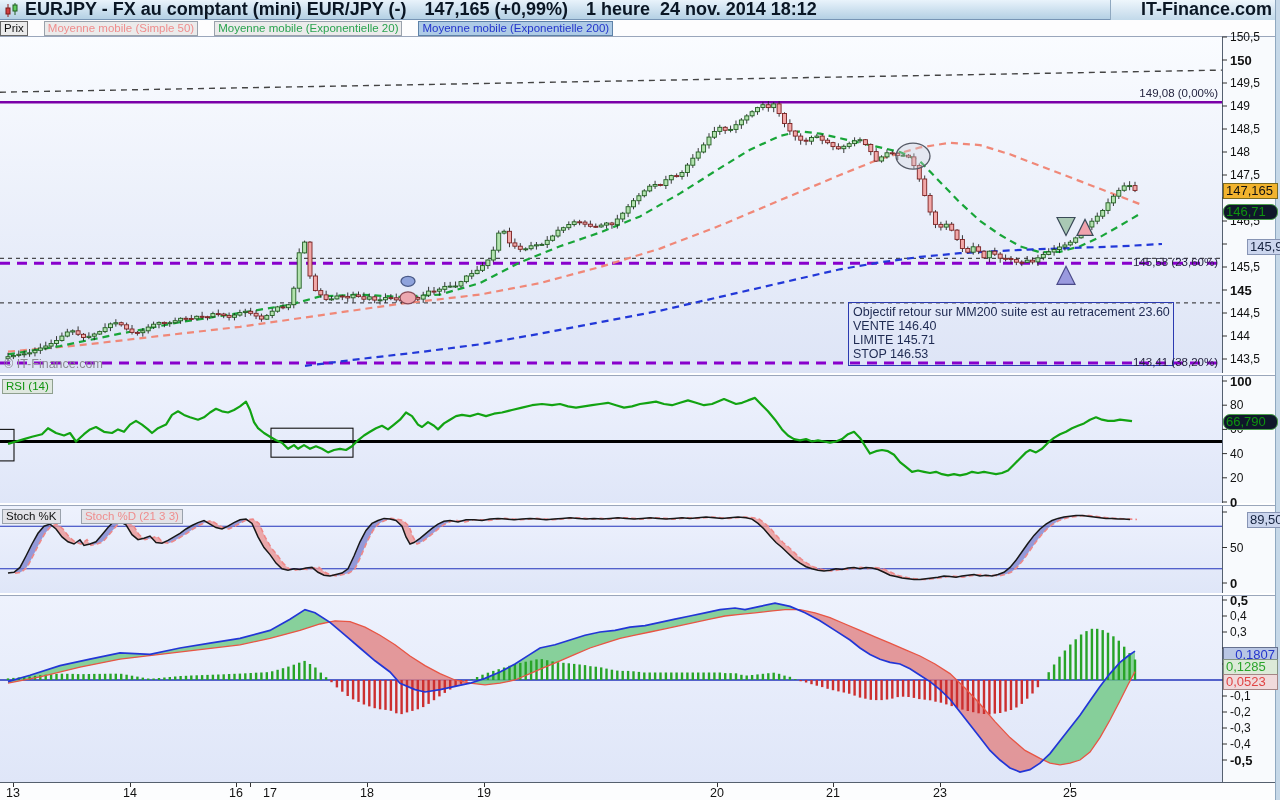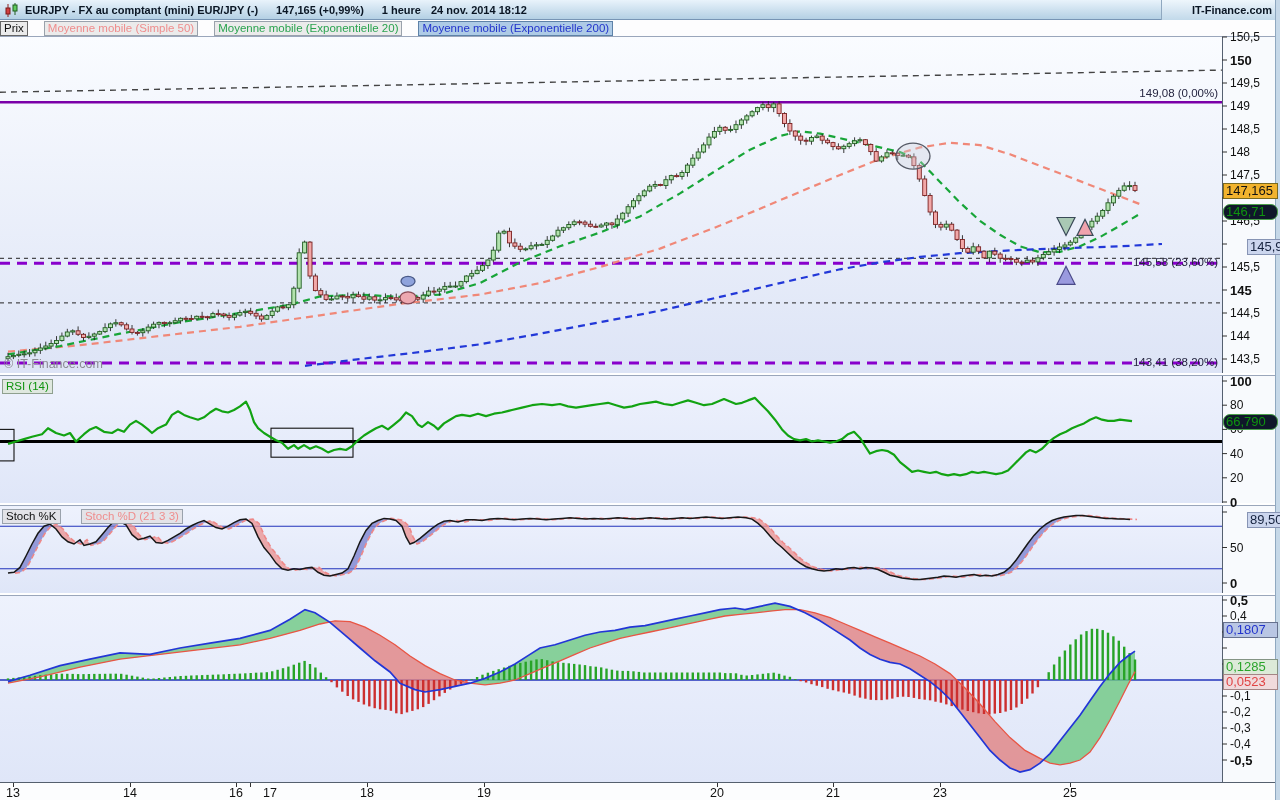--- a/index.html
+++ b/index.html
@@ -3,21 +3,21 @@
 <meta charset="utf-8">
 <style>
   html,body{margin:0;padding:0;background:#fff;}
   #chart-root{position:relative;width:1280px;height:800px;overflow:hidden;background:#fff;
     font-family:"Liberation Sans", sans-serif;-webkit-font-smoothing:antialiased;}
   svg{display:block}
   
   .titlebar{position:absolute;left:0;top:0;width:1280px;height:20px;
     background:linear-gradient(#e9f3fb,#b4d0e4);border-bottom:1px solid #7795b5;
     display:flex;align-items:center;box-sizing:border-box;}
-  .titlebar .txt{font-size:11px;font-weight:bold;color:#0a1624;white-space:nowrap;}
+  .titlebar .txt{font-size:18px;font-weight:bold;color:#0a1624;white-space:nowrap;}
   .title-icon{margin:0 6px 0 4px;}
   .tgap{display:inline-block;width:18px;}
   .brand{margin-left:auto;height:20px;display:flex;align-items:center;padding:0 8px 0 30px;
     background:linear-gradient(#eef6fc,#c2d9ea);border-left:1px solid #8fa8c0;}
   
   .legendrow{position:absolute;left:0;top:20px;width:1280px;height:16px;background:#fdfdfe;
     display:flex;align-items:center;}
   .chip{display:inline-block;border:1px solid #9aa2ac;background:#ebebeb;padding:0 3px;
     font-size:11.5px;line-height:13px;margin-right:16px;white-space:nowrap;}
   .chip-prix{color:#111;border-color:#666;}
@@ -1577,20 +1577,26 @@
   </div>
 
   <div class="ind-legend" style="top:376px">
     <span class="chip chip-rsi">RSI (14)</span>
   </div>
   <div class="ind-legend" style="top:506px">
     <span class="chip chip-stochk">Stoch %K</span>
     <span class="chip chip-stochd">Stoch %D (21 3 3)</span>
   </div>
 
+  <div class="objbox">
+    <div>Objectif retour sur MM200 suite est au retracement 23.60</div>
+    <div>VENTE 146.40</div>
+    <div>LIMITE 145.71</div>
+    <div>STOP 146.53</div>
+  </div>
   <div class="watermark">© IT-Finance.com</div>
 
   <div class="timestrip" id="timestrip">
       <div class="ttick" style="left: 13px;"></div>
       <div class="tlab" style="left: 2px;">13</div>
       <div class="ttick" style="left: 130px;"></div>
       <div class="tlab" style="left: 119px;">14</div>
       <div class="ttick" style="left: 236px;"></div>
       <div class="tlab" style="left: 225px;">16</div>
       <div class="ttick" style="left: 250px;"></div>
@@ -1641,16 +1647,16 @@
     <div class="axl" style="top: 689px;">-0,1</div>
     <div class="axl" style="top: 705px;">-0,2</div>
     <div class="axl" style="top: 721px;">-0,3</div>
     <div class="axl" style="top: 737px;">-0,4</div>
     <div class="axl axb" style="top: 753px;">-0,5</div>
     <div class="vbox vb-amber" style="top: 183.41px;">147,165</div>
     <div class="vbox vb-green" style="top: 204.34px;">146,71</div>
     <div class="vbox vb-blue" style="top: 238.84px;">145,96</div>
     <div class="vbox vb-green" style="top: 414.184px;">66,790</div>
     <div class="vbox vb-blue" style="top: 512.449px;">89,508</div>
-    <div class="vbox vb-macd-blue" style="top: 622px;">0,1807</div>
+    <div class="vbox vb-macd-blue" style="top: 647px; text-align: right;">0,1807</div>
     <div class="vbox vb-macd-green" style="top: 659.088px;">0,1285</div>
     <div class="vbox vb-macd-red" style="top: 674.088px;">0,0523</div>
   </div>
 
 </body></html>

